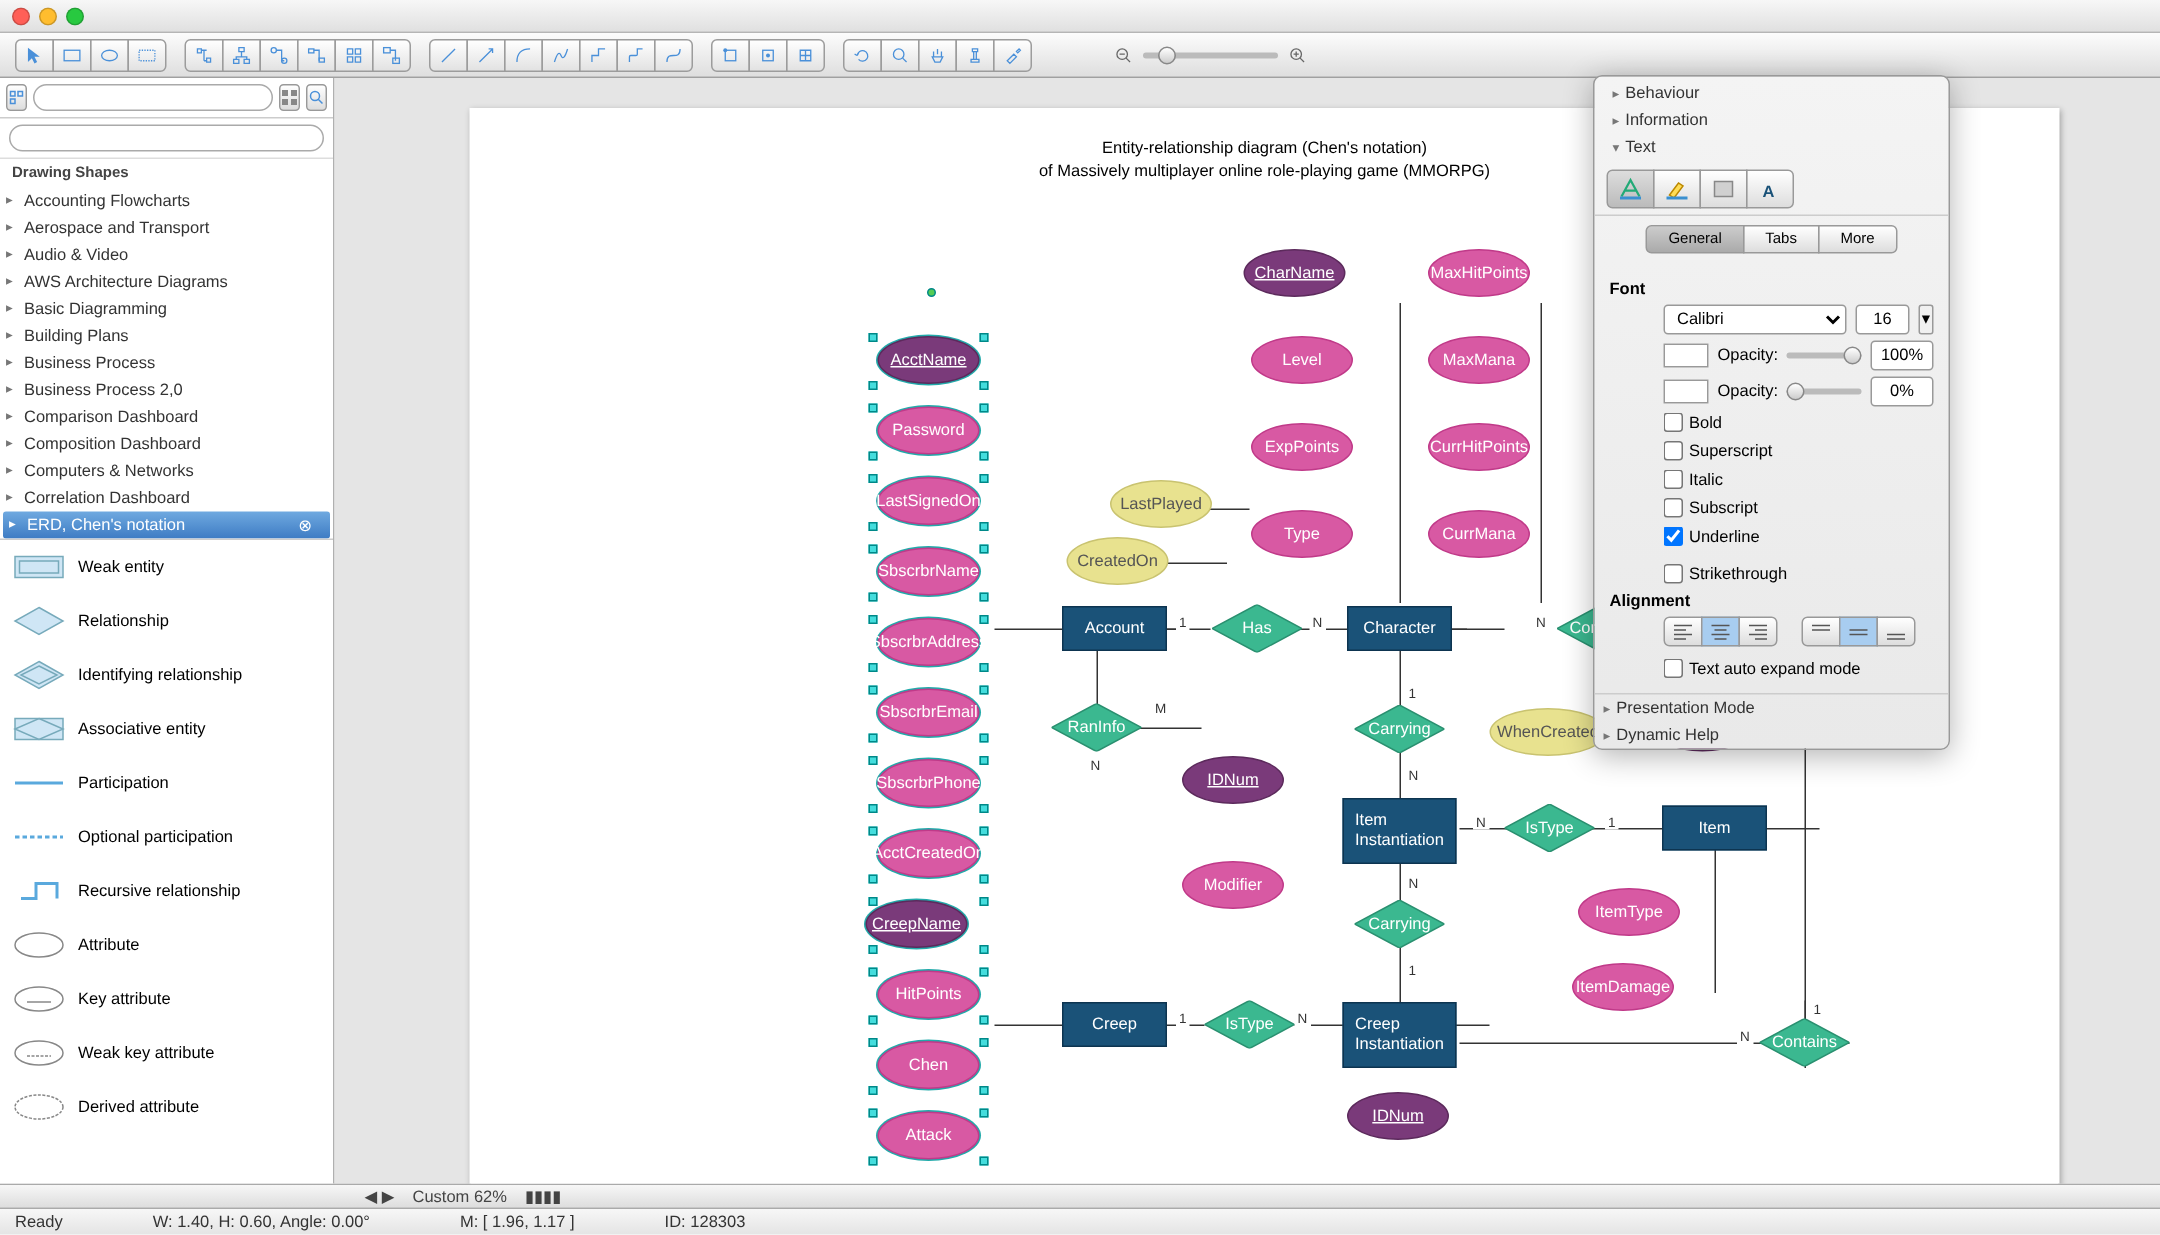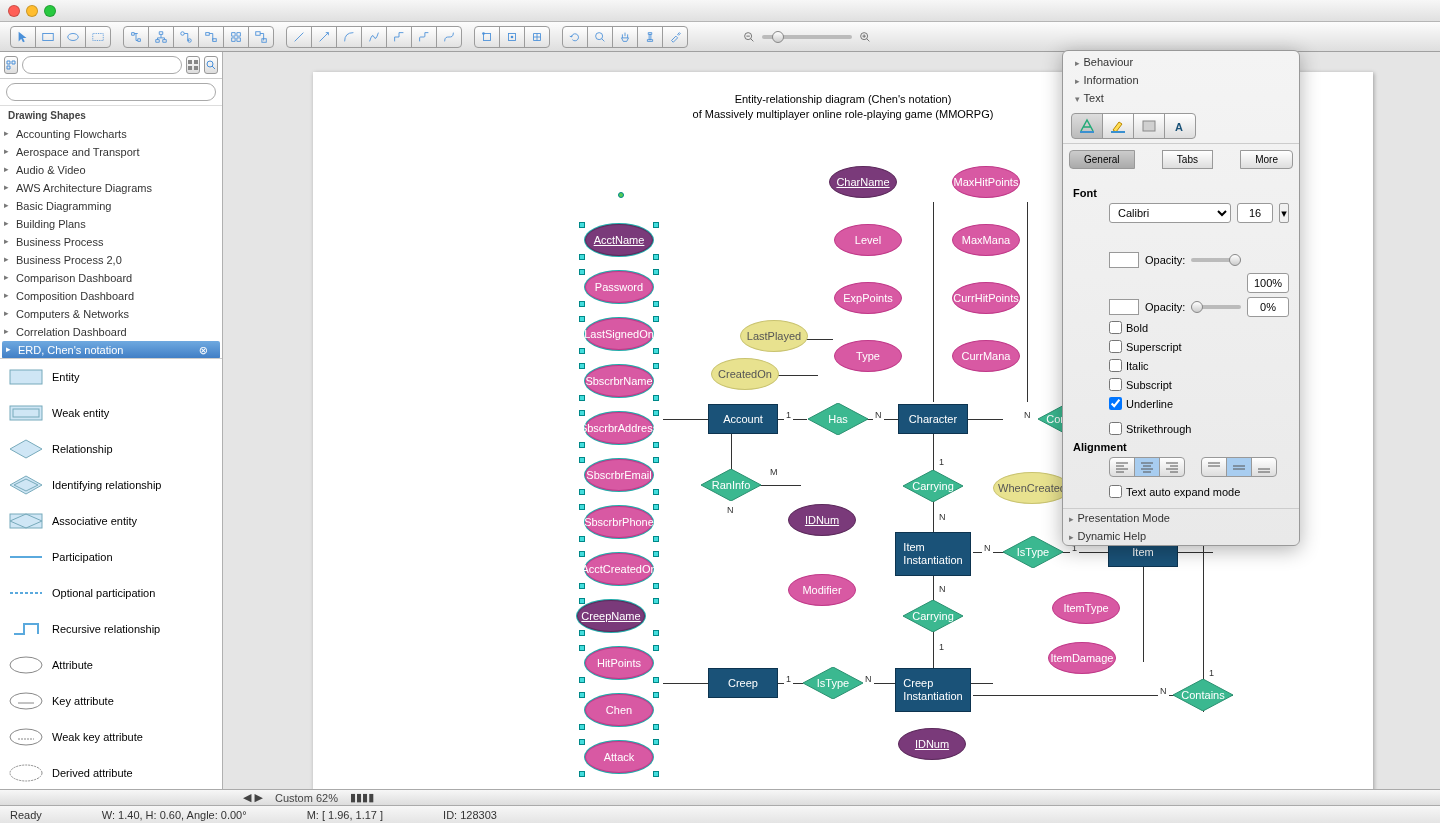--- a/index.html
+++ b/index.html
@@ -73,21 +73,21 @@
 
 .inspector { position:absolute; right:140px; top:50px; width:238px; background:linear-gradient(#f4f4f4,#e9e9e9); border:1px solid #999; border-radius:6px; box-shadow:0 4px 20px rgba(0,0,0,0.3); z-index:100;}
 .insp-header { padding: 2px 6px;}
 .insp-section-title { padding:3px 6px; font-size:11px; color:#333; cursor:default;}
 .insp-section-title::before { content:"▸"; color:#777; margin-right:4px; font-size:9px;}
 .insp-section-title.open::before { content:"▾";}
 .insp-iconrow { display:flex; gap:0; padding:4px 8px; border-bottom:1px solid #ccc;}
 .insp-iconbtn { width:32px; height:26px; background:linear-gradient(#fff,#ddd); border:1px solid #999; display:flex; align-items:center; justify-content:center; margin-left:-1px;}
 .insp-iconbtn:first-child{border-radius:4px 0 0 4px; margin-left:0;} .insp-iconbtn:last-child{border-radius:0 4px 4px 0;}
 .insp-iconbtn.active { background:linear-gradient(#ddd,#bbb);}
-.insp-tabs { display:flex; justify-content:space-between; gap:0; padding:6px;}
+.insp-tabs { display:flex; justify-content:center; gap:0; padding:6px;}
 .insp-tab { padding:3px 14px; background:linear-gradient(#fff,#ddd); border:1px solid #999; margin-left:-1px; font-size:10px;}
 .insp-tab:first-child{border-radius:4px 0 0 4px; margin-left:0;} .insp-tab:last-child{border-radius:0 4px 4px 0;}
 .insp-tab.active { background:linear-gradient(#ccc,#aaa);}
 .insp-body { padding: 6px 10px;}
 .insp-label { font-weight:bold; font-size:11px; margin:6px 0 4px;}
 .insp-row { display:flex; align-items:center; gap:6px; margin:4px 0;padding-left:36px;}
 .insp-select { flex:1; height:20px; border:1px solid #999; border-radius:3px; background:#fff; padding:0 4px;}
 .insp-num { width:36px; height:20px; border:1px solid #999; border-radius:3px; text-align:center; background:#fff;}
 .insp-swatch { width:30px; height:16px; border:1px solid #999; background:#fff;}
 .insp-slider { flex:1; height:4px; background:#bbb; border-radius:2px; position:relative;}
@@ -313,28 +313,20 @@
       <div class="sidebar-item">Building Plans</div>
       <div class="sidebar-item">Business Process</div>
       <div class="sidebar-item">Business Process 2,0</div>
       <div class="sidebar-item">Comparison Dashboard</div>
       <div class="sidebar-item">Composition Dashboard</div>
       <div class="sidebar-item">Computers &amp; Networks</div>
       <div class="sidebar-item">Correlation Dashboard</div>
       <div class="sidebar-item active"><span>ERD, Chen's notation</span> <span style="float:right; margin-right:4px;">⊗</span></div>
     </div>
     <div class="shape-palette">
-      <div class="shape-row">
-          <div class="shape-icon">
-            <svg width="36" height="22">
-              <rect x="2" y="4" width="32" height="14" fill="#cfe6f5" stroke="#7ab"></rect>
-            </svg>
-          </div>
-          <span>Entity</span>
-        </div>
       <div class="shape-row">
           <div class="shape-icon">
             <svg width="36" height="22">
               <rect x="2" y="4" width="32" height="14" fill="#cfe6f5" stroke="#7ab"></rect>
               <rect x="5" y="7" width="26" height="8" fill="none" stroke="#7ab"></rect>
             </svg>
           </div>
           <span>Weak entity</span>
         </div>
       <div class="shape-row">
@@ -725,21 +717,21 @@
       <select class="insp-select"><option>Calibri</option></select>
       <input class="insp-num" value="16" style="">
       <span style="width:10px; text-align:center; border:1px solid #999; border-radius:2px; height:20px; line-height:18px;">▾</span>
     </div>
     <div class="insp-row">
       <div class="insp-swatch"></div>
       <span>Opacity:</span>
       <div class="insp-slider">
           <div class="t" style="left:calc(100% - 12px);"></div>
         </div>
-      <input class="insp-num" style="width: 42px; margin-top: 46px;" value="100%">
+      <input class="insp-num" style="width: 42px;" value="100%">
     </div>
     <div class="insp-row">
       <div class="insp-swatch"></div>
       <span>Opacity:</span>
       <div class="insp-slider">
           <div class="t" style="left:0;"></div>
         </div>
       <input class="insp-num" style="width: 42px;" value="0%">
     </div>
     <div class="insp-row" style="flex-wrap:wrap;">

